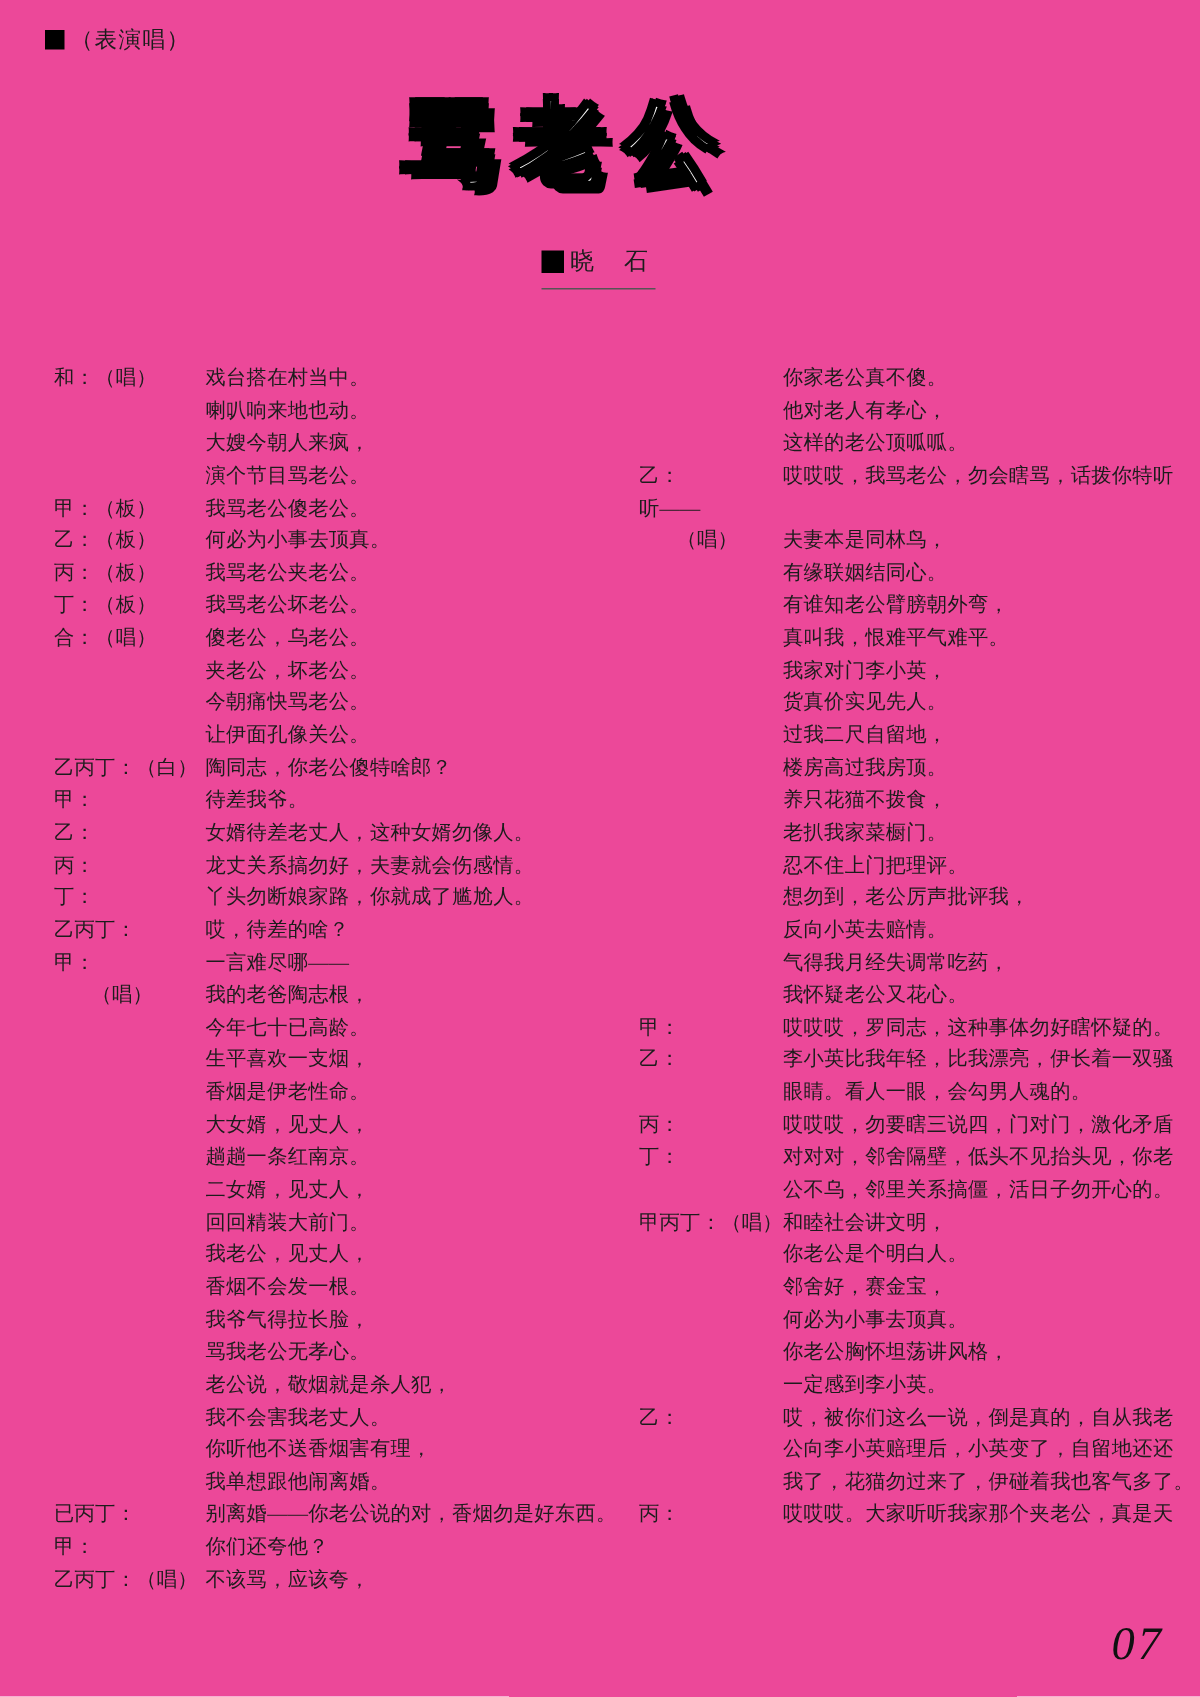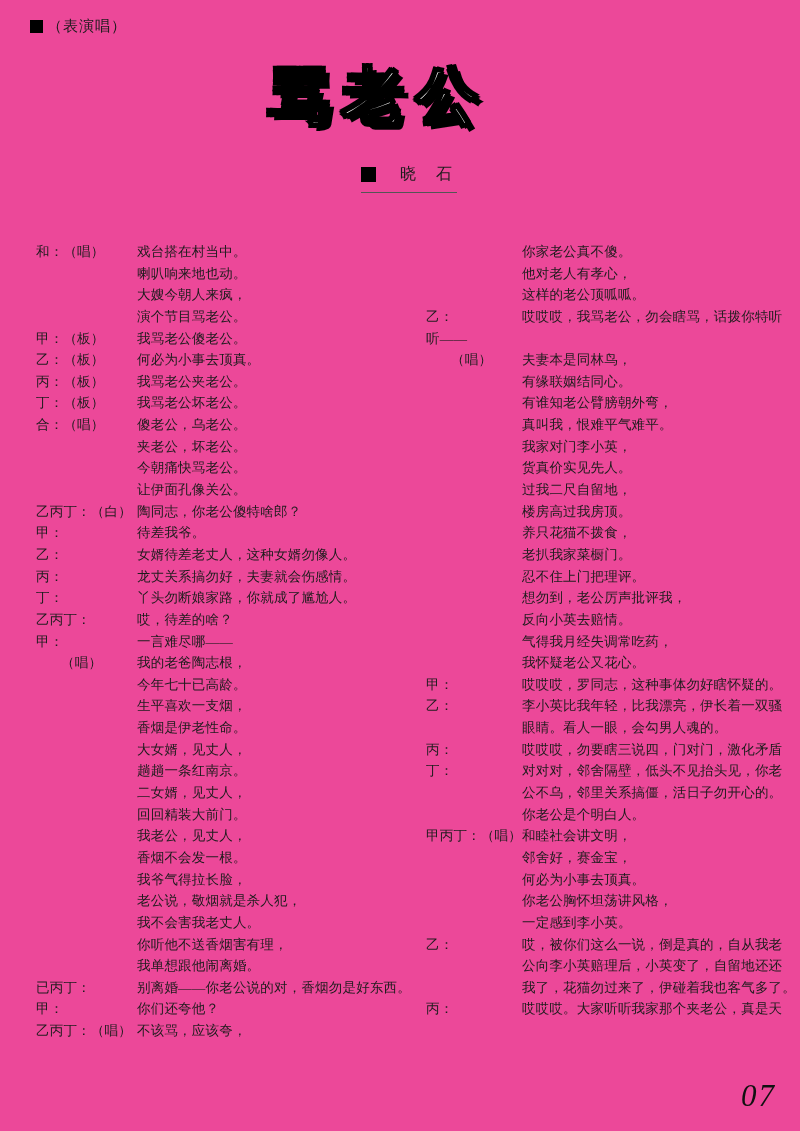--- a/index.html
+++ b/index.html
@@ -23,21 +23,21 @@
     -webkit-text-stroke:2.5px #000;
     text-shadow:
       2px 2px 0 #000,-2px -2px 0 #000,2px -2px 0 #000,-2px 2px 0 #000,
       6px 5px 0 #000;
     white-space:nowrap;
   }
   .byline{
     position:absolute;left:361px;top:164px;
     font-size:16px;letter-spacing:2px;
     padding:0 3px 7px 0;border-bottom:1px solid #555;
-    display:flex;align-items:center;gap:24px;white-space:nowrap;
+    display:flex;align-items:center;gap:4px;white-space:nowrap;
   }
   .byline .sq{width:15px;height:15px;}
   .col{
     position:absolute;top:241px;font-size:13.5px;line-height:21.65px;
     letter-spacing:0.2px;
   }
   .col-left{left:30px;width:380px;}
   .col-right{left:420px;width:375px;}
   .line{position:relative;height:21.65px;white-space:nowrap;}
   .line .lbl{position:absolute;left:6px;top:0;}
@@ -167,20 +167,23 @@
       <div class="line n">
         <span class="txt">我老公，见丈人，</span>
       </div>
       <div class="line n">
         <span class="txt">香烟不会发一根。</span>
       </div>
       <div class="line n">
         <span class="txt">我爷气得拉长脸，</span>
       </div>
       <div class="line n">
+        <span class="txt">骂我老公无孝心。</span>
+      </div>
+      <div class="line n">
         <span class="txt">老公说，敬烟就是杀人犯，</span>
       </div>
       <div class="line n">
         <span class="txt">我不会害我老丈人。</span>
       </div>
       <div class="line n">
         <span class="txt">你听他不送香烟害有理，</span>
       </div>
       <div class="line n">
         <span class="txt">我单想跟他闹离婚。</span>
@@ -277,27 +280,27 @@
         <span class="txt">哎哎哎，勿要瞎三说四，门对门，激化矛盾</span>
       </div>
       <div class="line n">
         <span class="lbl">丁：</span>
         <span class="txt">对对对，邻舍隔壁，低头不见抬头见，你老</span>
       </div>
       <div class="line n">
         <span class="txt">公不乌，邻里关系搞僵，活日子勿开心的。</span>
       </div>
       <div class="line n">
-        <span class="txt">你老公是个明白人。</span>
-      </div>
-      <div class="line n">
         <span class="lbl">甲丙丁：（唱）</span>
         <span class="txt">和睦社会讲文明，</span>
       </div>
       <div class="line n">
+        <span class="txt">你老公是个明白人。</span>
+      </div>
+      <div class="line n">
         <span class="txt">邻舍好，赛金宝，</span>
       </div>
       <div class="line n">
         <span class="txt">何必为小事去顶真。</span>
       </div>
       <div class="line n">
         <span class="txt">你老公胸怀坦荡讲风格，</span>
       </div>
       <div class="line n">
         <span class="txt">一定感到李小英。</span>

